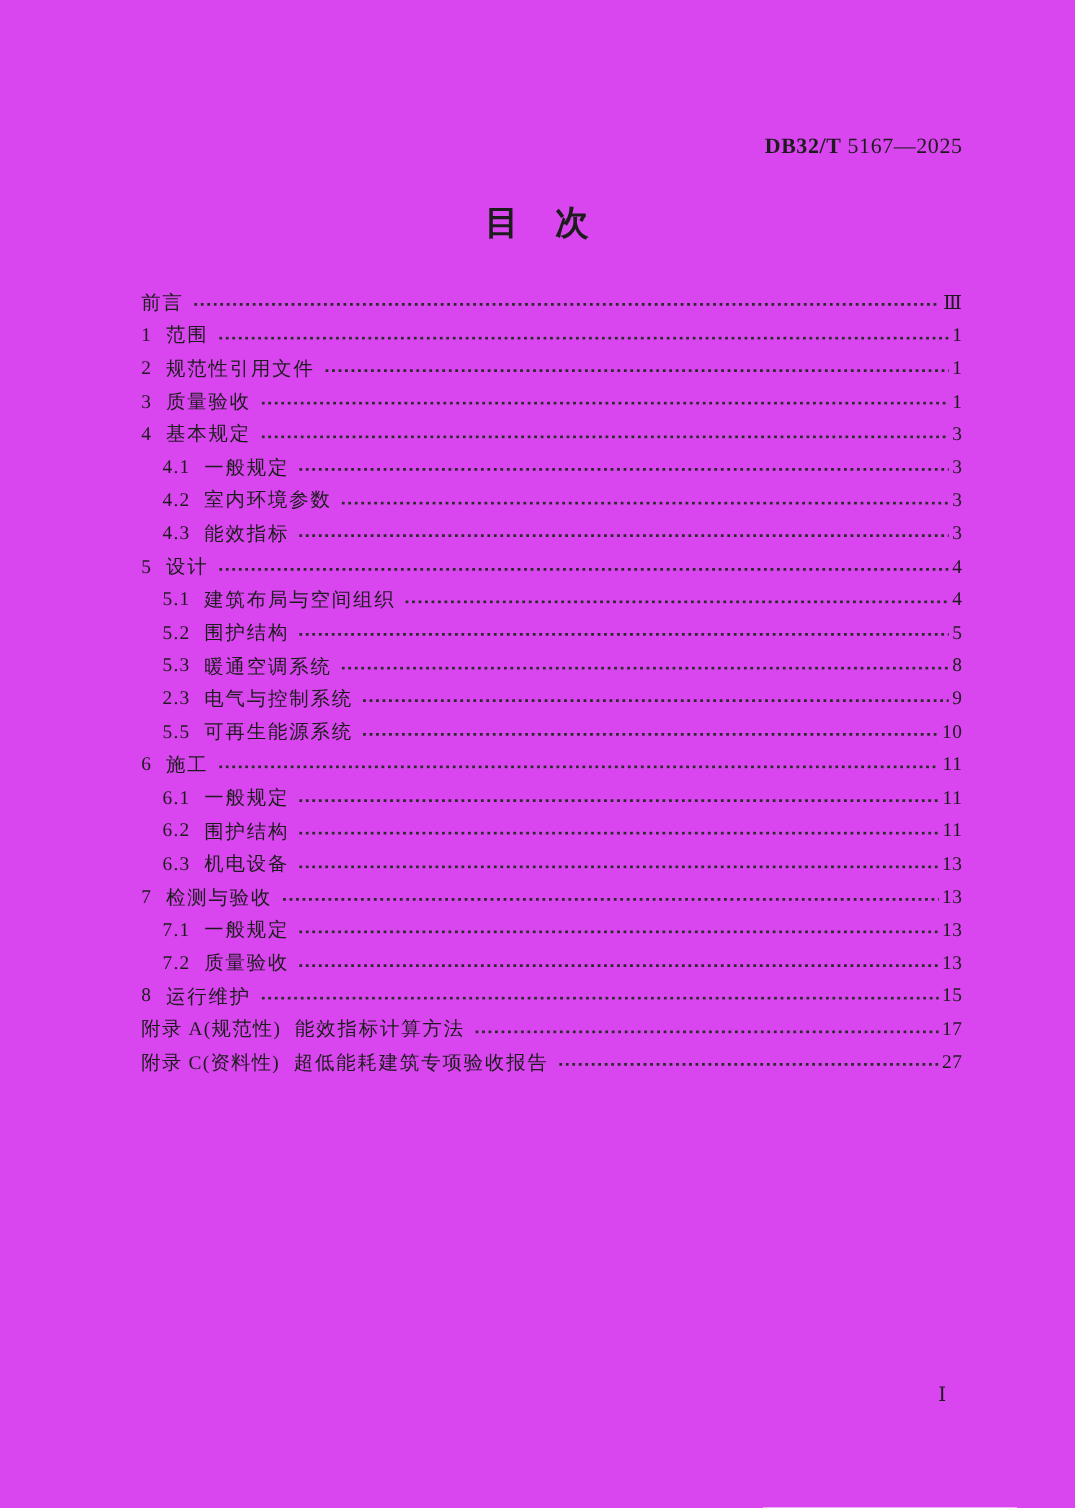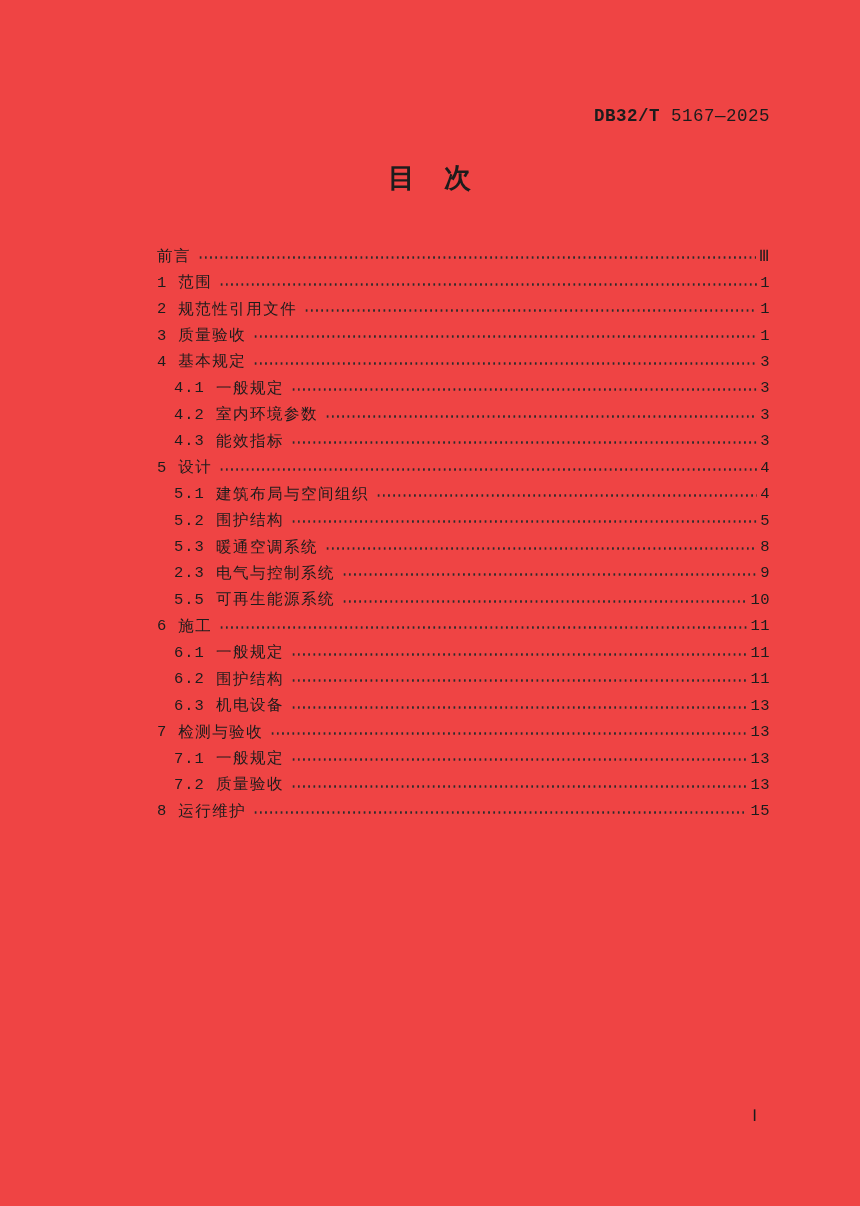--- a/index.html
+++ b/index.html
@@ -5,24 +5,23 @@
   * { margin: 0; padding: 0; box-sizing: border-box; }
   html, body { background: #ffffff; }
   body {
     font-family: "Liberation Serif", "DejaVu Serif", serif;
     color: #1c1c1c;
   }
   .page {
     position: relative;
     width: 860px;
     height: 1206px;
-    background: #ef4444;
+    background: #d946ef;
     overflow: hidden;
     margin: 0 auto;
-    font-family: Liberation Mono, monospace;
   }
   .doc-code {
     position: absolute;
     top: 106px;
     right: 90px;
     font-size: 17.5px;
     letter-spacing: 0.5px;
     white-space: nowrap;
   }
   .doc-code .bold { font-weight: bold; }
@@ -31,24 +30,23 @@
     top: 160px;
     left: 0;
     width: 100%;
     text-align: center;
     font-size: 27px;
     font-weight: bold;
     letter-spacing: 1px;
   }
   .toc {
     position: absolute;
-    top: 243px;
+    top: 229px;
     left: 113px;
     right: 90px;
-    margin-left: 44px;
   }
   .toc-row {
     display: flex;
     align-items: center;
     height: 26.45px;
     font-size: 15.5px;
   }
   .toc-row.level-1 { padding-left: 17px; }
   .num {
     margin-right: 11px;
@@ -243,19 +241,31 @@
       <span class="pagenum">13</span>
     </div>
 
     <div class="toc-row level-0">
       <span class="num">8</span>
       <span class="label">运行维护</span>
       <span class="leader"></span>
       <span class="pagenum">15</span>
     </div>
 
-
-
+    <div class="toc-row level-0">
+      <span class="num">附录 A(规范性)</span>
+      <span class="label">能效指标计算方法</span>
+      <span class="leader"></span>
+      <span class="pagenum">17</span>
+    </div>
+
+
+    <div class="toc-row level-0">
+      <span class="num">附录 C(资料性)</span>
+      <span class="label">超低能耗建筑专项验收报告</span>
+      <span class="leader"></span>
+      <span class="pagenum">27</span>
+    </div>
   </div>
 
   <div class="footer-page">Ⅰ</div>
 
 </div>
 
 </body></html>

